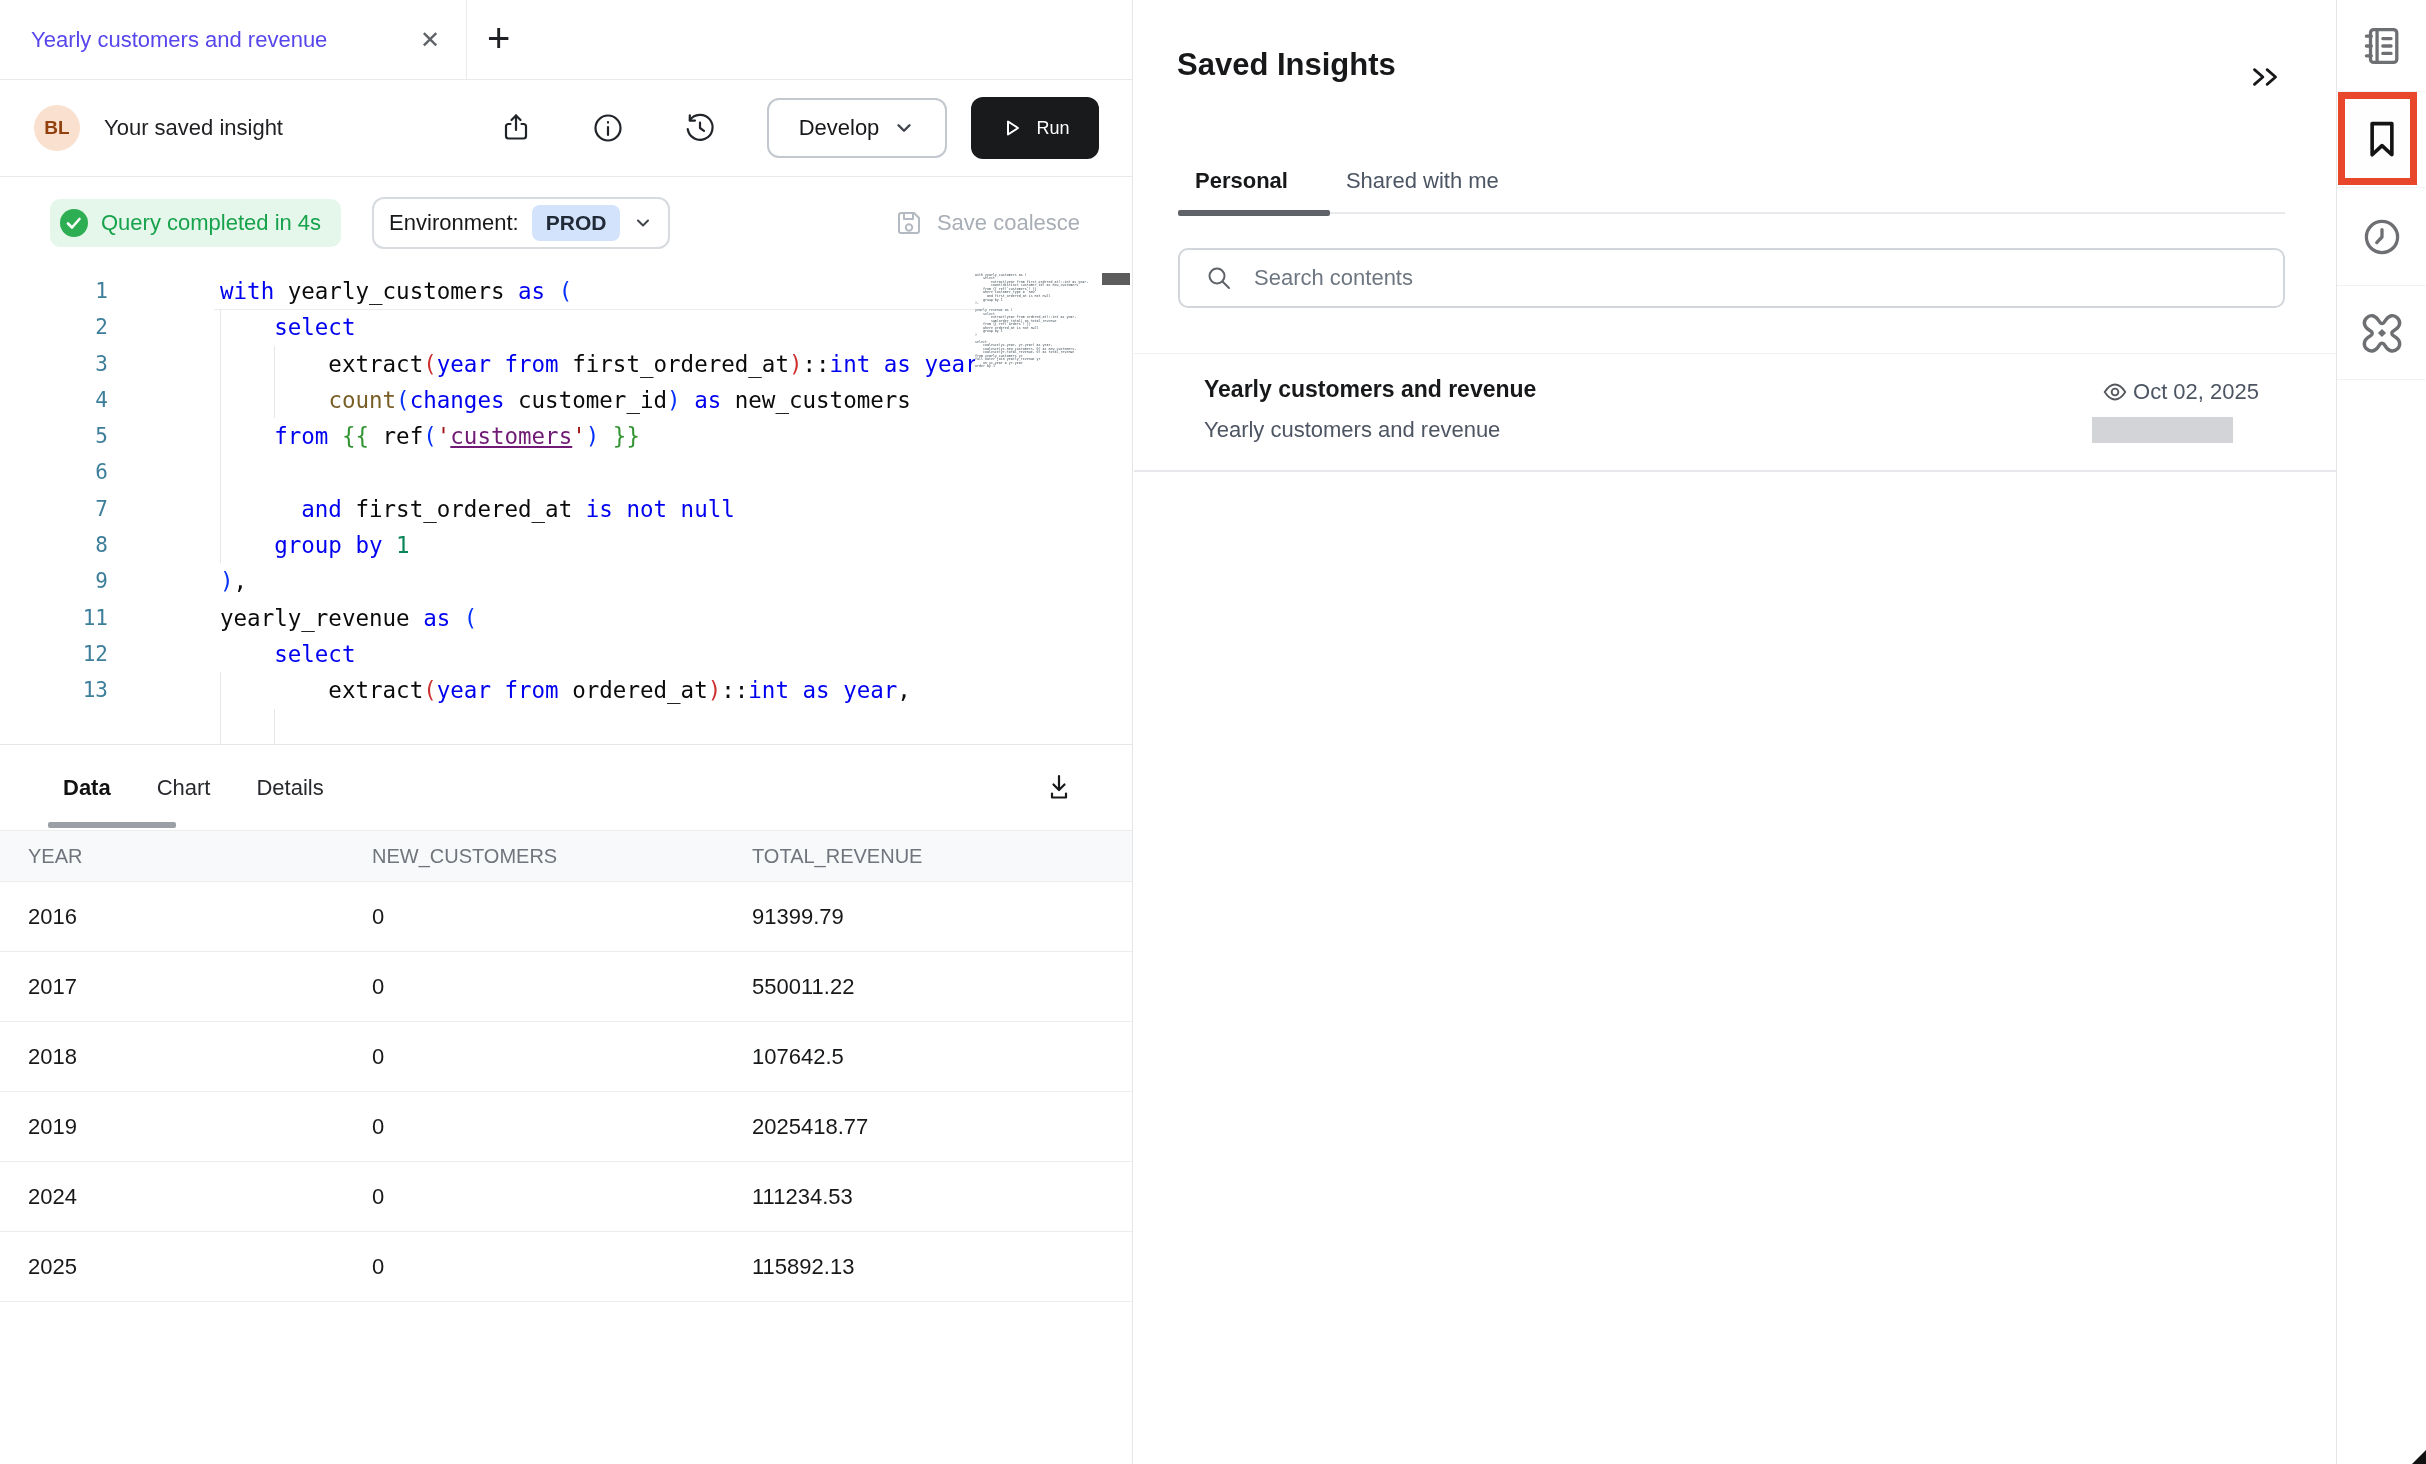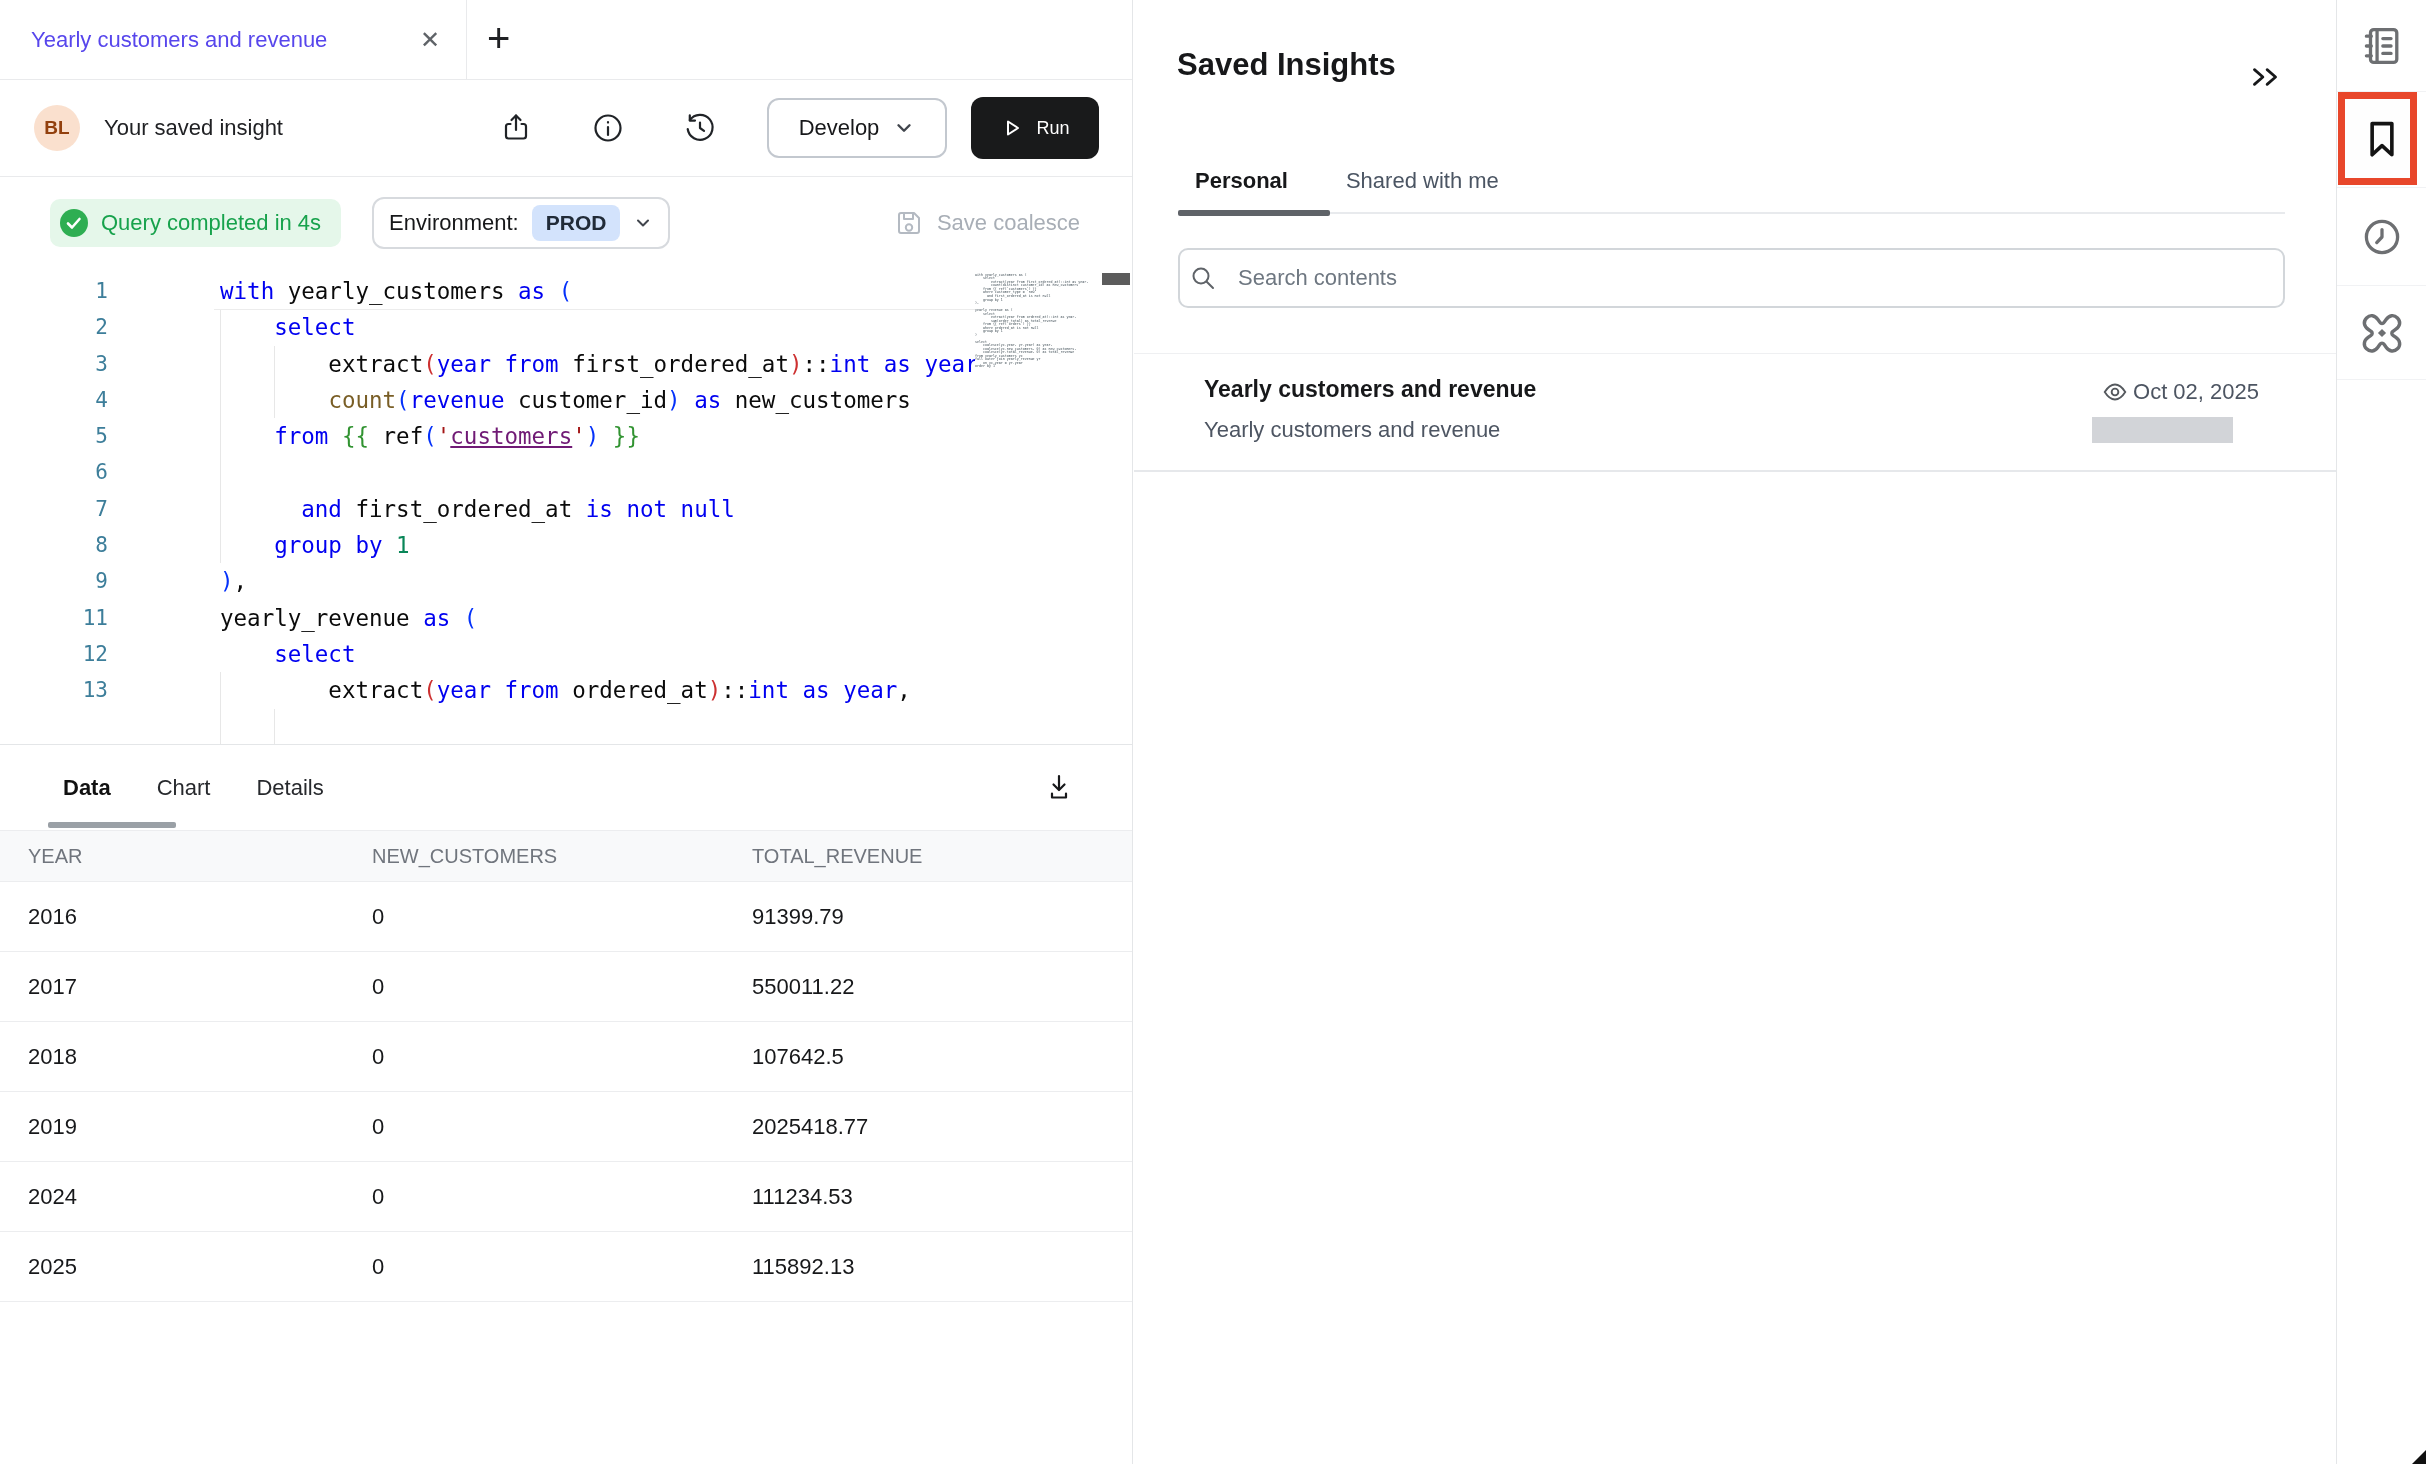--- a/index.html
+++ b/index.html
@@ -78,21 +78,21 @@
   
   .right-panel { position:absolute; left:1134px; top:0; width:1202px; height:1464px; background:#fff; }
   .rp-title { position:absolute; left:43px; top:47px; font-size:31px; font-weight:600; color:#17181a; }
   .collapse-btn { position:absolute; right:52px; top:58px; width:38px; height:38px; cursor:pointer; }
   .rp-tabs { position:absolute; left:44px; top:168px; display:flex; gap:24px; }
   .rp-tab { font-size:22px; color:#4b5563; padding:0 17px; cursor:pointer; }
   .rp-tab.active { font-weight:700; color:#17181a; }
   .rp-track { position:absolute; left:44px; right:51px; top:212px; height:2px; background:#e8eaed; }
   .rp-bar { position:absolute; left:44px; top:210px; width:152px; height:6px; background:#5f6368; border-radius:2px; }
   .search-box { position:absolute; left:44px; top:248px; width:1107px; height:60px; border:2px solid #d2d6da;
-    border-radius:10px; display:flex; align-items:center; gap:20px; padding:0 8px; background:#fff; }
+    border-radius:10px; display:flex; align-items:center; gap:20px; padding:0 24px; background:#fff; }
   .search-box input { border:none; outline:none; font-size:22px; color:#17181a; flex:1;
     font-family:"Liberation Sans", sans-serif; }
   .search-box input::placeholder { color:#6e7781; }
   .divider-a { position:absolute; left:0; right:0; top:353px; height:1px; background:#eff0f2; }
   .insight-item { position:absolute; left:0; right:0; top:354px; height:116px; cursor:pointer; }
   .ins-title { position:absolute; left:70px; top:22px; font-size:23px; font-weight:600; color:#17181a; }
   .ins-sub { position:absolute; left:70px; top:63px; font-size:22px; color:#4d5562; }
   .ins-meta { position:absolute; right:77px; top:24px; display:flex; align-items:center; gap:4px; }
   .ins-date { font-size:22px; color:#4d5562; }
   .ins-bar { position:absolute; right:103px; top:63px; width:141px; height:26px; background:#d2d4d8; }
@@ -183,21 +183,21 @@
   <div class="editor">
     <div class="guide g-a"></div>
     <div class="guide g-b"></div>
     <div class="guide g-c"></div>
     <div class="guide g-d"></div>
     <div class="sticky-line"></div>
     <div class="lines">
         <div class="code-line"><span class="ln">1</span><span class="lc"><span class="tk-kw">with</span><span class="tk-pl"> yearly_customers </span><span class="tk-kw">as</span><span class="tk-pl"> </span><span class="tk-bb">(</span></span></div>
         <div class="code-line"><span class="ln">2</span><span class="lc"><span class="tk-pl">    </span><span class="tk-kw">select</span></span></div>
         <div class="code-line"><span class="ln">3</span><span class="lc"><span class="tk-pl">        extract</span><span class="tk-br">(</span><span class="tk-kw">year</span><span class="tk-pl"> </span><span class="tk-kw">from</span><span class="tk-pl"> first_ordered_at</span><span class="tk-br">)</span><span class="tk-pl">::</span><span class="tk-kw">int</span><span class="tk-pl"> </span><span class="tk-kw">as</span><span class="tk-pl"> </span><span class="tk-kw">year</span><span class="tk-pl">,</span></span></div>
-        <div class="code-line"><span class="ln">4</span><span class="lc"><span class="tk-pl">        </span><span class="tk-fn">count</span><span class="tk-bb">(</span><span class="tk-kw">revenue</span><span class="tk-pl"> customer_id</span><span class="tk-bb">)</span><span class="tk-pl"> </span><span class="tk-kw">as</span><span class="tk-pl"> new_customers</span></span></div>
+        <div class="code-line"><span class="ln">4</span><span class="lc"><span class="tk-pl">        </span><span class="tk-fn">count</span><span class="tk-bb">(</span><span class="tk-kw">changes</span><span class="tk-pl"> customer_id</span><span class="tk-bb">)</span><span class="tk-pl"> </span><span class="tk-kw">as</span><span class="tk-pl"> new_customers</span></span></div>
         <div class="code-line"><span class="ln">5</span><span class="lc"><span class="tk-pl">    </span><span class="tk-kw">from</span><span class="tk-pl"> </span><span class="tk-jj">{{</span><span class="tk-pl"> ref</span><span class="tk-bb">(</span><span class="tk-str">'</span><span class="tk-sl">customers</span><span class="tk-str">'</span><span class="tk-bb">)</span><span class="tk-pl"> </span><span class="tk-jj">}}</span></span></div>
         <div class="code-line"><span class="ln">6</span></div>
         <div class="code-line"><span class="ln">7</span><span class="lc"><span class="tk-pl">      </span><span class="tk-kw">and</span><span class="tk-pl"> first_ordered_at </span><span class="tk-kw">is</span><span class="tk-pl"> </span><span class="tk-kw">not</span><span class="tk-pl"> </span><span class="tk-kw">null</span></span></div>
         <div class="code-line"><span class="ln">8</span><span class="lc"><span class="tk-pl">    </span><span class="tk-kw">group</span><span class="tk-pl"> </span><span class="tk-kw">by</span><span class="tk-pl"> </span><span class="tk-num">1</span></span></div>
         <div class="code-line"><span class="ln">9</span><span class="lc"><span class="tk-bb">)</span><span class="tk-pl">,</span></span></div>
         <div class="code-line"><span class="ln">11</span><span class="lc"><span class="tk-pl">yearly_revenue </span><span class="tk-kw">as</span><span class="tk-pl"> </span><span class="tk-bb">(</span></span></div>
         <div class="code-line"><span class="ln">12</span><span class="lc"><span class="tk-pl">    </span><span class="tk-kw">select</span></span></div>
         <div class="code-line"><span class="ln">13</span><span class="lc"><span class="tk-pl">        extract</span><span class="tk-br">(</span><span class="tk-kw">year</span><span class="tk-pl"> </span><span class="tk-kw">from</span><span class="tk-pl"> ordered_at</span><span class="tk-br">)</span><span class="tk-pl">::</span><span class="tk-kw">int</span><span class="tk-pl"> </span><span class="tk-kw">as</span><span class="tk-pl"> </span><span class="tk-kw">year</span><span class="tk-pl">,</span></span></div>
       </div>
     <div class="minimap">

